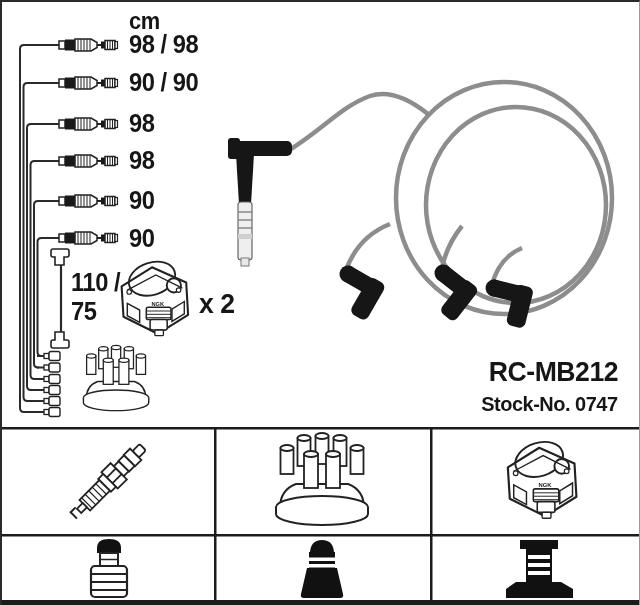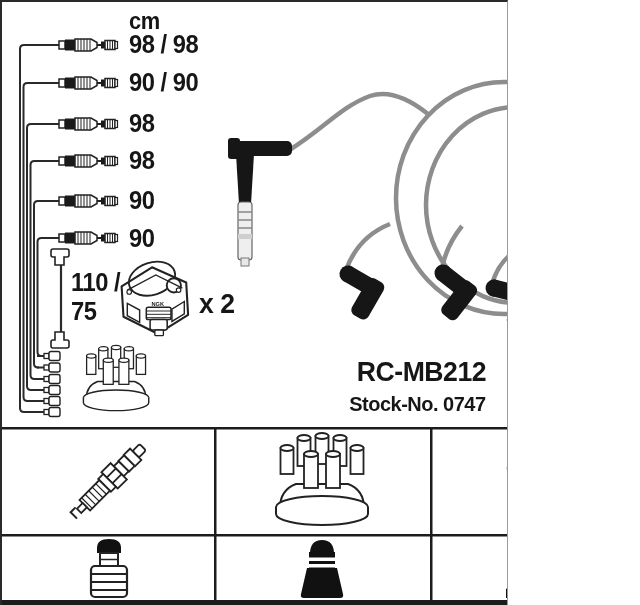--- a/index.html
+++ b/index.html
@@ -1,16 +1,16 @@
 <!DOCTYPE html>
 <html><head>
 <meta charset="utf-8">
 <style>
   html,body{margin:0;padding:0;background:#fff;}
-  .canvas{position:relative;width:508px;height:605px;background:#fff;overflow:hidden;
+  .canvas{position:relative;width:640px;height:605px;background:#fff;overflow:hidden;
           border-top:2px solid #2a2a2a;border-left:2px solid #2a2a2a;border-right:1px solid #9a9a9a;
           box-sizing:border-box;font-family:"Liberation Sans",sans-serif;}
   svg.art{position:absolute;left:0;top:0;}
   .lbl{position:absolute;font-family:"Liberation Sans",sans-serif;font-weight:700;color:#161616;
        line-height:1;white-space:nowrap;letter-spacing:-0.5px;transform:scaleX(.95);transform-origin:0 0;}
   .lbl-r{position:absolute;font-family:"Liberation Sans",sans-serif;font-weight:700;color:#161616;
        line-height:1;white-space:nowrap;letter-spacing:-0.5px;transform:scaleX(.95);transform-origin:100% 0;}
 </style>
 </head>
 <body>

